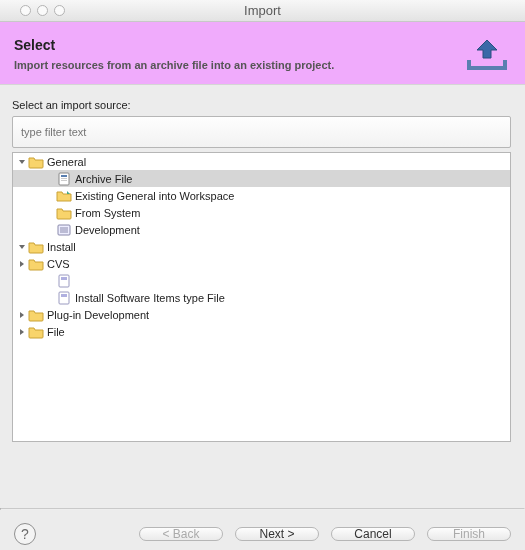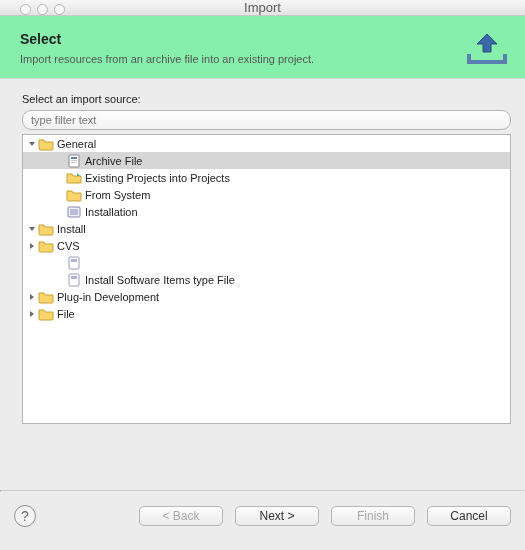--- a/index.html
+++ b/index.html
@@ -6,77 +6,78 @@
     body {
       font-family: "Lucida Grande", "Helvetica Neue", Arial, sans-serif;
       font-size: 11px;
       background: #ececec;
       width: 525px;
       height: 550px;
       color: #222;
       overflow: hidden;
     }
     .titlebar {
-      height: 16px;
+      height: 22px;
       background: linear-gradient(#f7f7f7, #e3e3e3);
       border-bottom: 1px solid #c8c8c8;
       display: flex;
-      align-items: flex-end;
+      align-items: center;
       padding: 0 20px;
       position: relative;
     }
     .traffic-lights {
       display: flex;
       gap: 6px;
       margin-right: 8px;
     }
     .traffic-lights span {
       width: 11px; height: 11px; border-radius: 50%;
       background: #fafafa; border: 1px solid #b3b3b3;
     }
     .titlebar-title {
       position: absolute;
       left: 0; right: 0;
       text-align: center;
       font-size: 13px;
       color: #5a5a5a;
     }
     .header {
-      background: #86efac;
-      padding: 12px 14px 10px 20px;
+      background: #f0abfc;
+      padding: 12px 14px 10px 14px;
       border-bottom: 1px solid #d5d5d5;
       display: flex;
       align-items: center;
       justify-content: space-between;
     }
     .header-text h2 {
       font-size: 14px;
       font-weight: bold;
       margin-bottom: 6px;
     }
     .header-text p {
       font-size: 11px;
       color: #555;
+      font-weight: bold;
     }
     .banner-icon {
       width: 48px; height: 40px;
       flex-shrink: 0;
     }
     .body {
-      padding: 14px 14px 8px 22px;
+      padding: 14px 14px 8px 12px;
     }
     .body-label {
       font-size: 11px;
       margin-bottom: 5px;
     }
     .filter {
       width: 100%;
-      height: 20px;
+      height: 32px;
       border: 1px solid #b6b6b6;
-      border-radius: 9px;
+      border-radius: 2px;
       padding: 2px 8px;
       font-size: 11px;
       color: #8a8a8a;
       background: linear-gradient(#fefefe, #f2f2f2);
     }
     .tree {
       border: 1px solid #b6b6b6;
       background: #fff;
       height: 290px;
       margin-top: 4px;
@@ -127,24 +128,24 @@
       width: 22px; height: 22px;
       border: 1.5px solid #8f8f8f;
       border-radius: 50%;
       display: flex; align-items: center; justify-content: center;
       color: #6a6a6a;
       font-size: 14px;
       background: #f4f4f4;
       margin-right: auto;
     }
     .btn {
-      width: 84px; height: 20px;
+      width: 84px; height: 14px;
       background: linear-gradient(#fdfdfd, #eaeaea);
       border: 1px solid #b6b6b6;
-      border-radius: 5px;
+      border-radius: 11px;
       font-size: 12px;
       color: #333;
       padding: 0 8px;
       display: flex; align-items: center; justify-content: center;
       cursor: default;
     }
     .btn.disabled {
       color: #aaa;
     }
   </style>
@@ -203,42 +204,42 @@
         <span>Archive File</span>
       </div>
       <div class="tree-row indent-1">
         <span class="arrow"></span>
         <span class="icon">
           <svg width="16" height="14" viewBox="0 0 16 14">
             <path d="M1 3h5l1 2h8v7H1z" fill="#f8d46b" stroke="#caa236"></path>
             <path d="M11 2l3 3-3 0z" fill="#4a8"></path>
           </svg>
         </span>
-        <span>Existing Projects into Projects</span>
+        <span>Existing General into Workspace</span>
       </div>
       <div class="tree-row indent-1">
         <span class="arrow"></span>
         <span class="icon">
           <svg width="16" height="14" viewBox="0 0 16 14">
             <path d="M1 3h5l1 2h8v7a1 1 0 0 1-1 1H2a1 1 0 0 1-1-1z" fill="#f8d46b" stroke="#caa236"></path>
           </svg>
         </span>
         <span>From System</span>
       </div>
       <div class="tree-row indent-1">
         <span class="arrow"></span>
         <span class="icon">
           <svg width="14" height="14" viewBox="0 0 14 14">
             <rect x="1" y="2" width="12" height="10" rx="1" fill="#eef" stroke="#88a"></rect>
             <line x1="3" y1="5" x2="11" y2="5" stroke="#88a"></line>
             <line x1="3" y1="7" x2="11" y2="7" stroke="#88a"></line>
             <line x1="3" y1="9" x2="11" y2="9" stroke="#88a"></line>
           </svg>
         </span>
-        <span>Installation</span>
+        <span>Development</span>
       </div>
       <div class="tree-row indent-0">
         <span class="arrow">
           <svg width="8" height="8" viewBox="0 0 8 8">
             <path d="M1 2l3 4 3-4z" fill="#6a6a6a"></path>
           </svg>
         </span>
         <span class="icon">
           <svg width="16" height="14" viewBox="0 0 16 14">
             <path d="M1 3h5l1 2h8v7a1 1 0 0 1-1 1H2a1 1 0 0 1-1-1z" fill="#f8d46b" stroke="#caa236"></path>
@@ -307,15 +308,15 @@
     </div>
 </div>
 
 <div class="bottom-spacer"></div>
 <hr class="sep">
 
 <div class="button-bar">
   <div class="help">?</div>
   <div class="btn disabled">&lt; Back</div>
   <div class="btn">Next &gt;</div>
+  <div class="btn">Cancel</div>
   <div class="btn disabled">Finish</div>
-  <div class="btn">Cancel</div>
 </div>
 
 </body></html>

